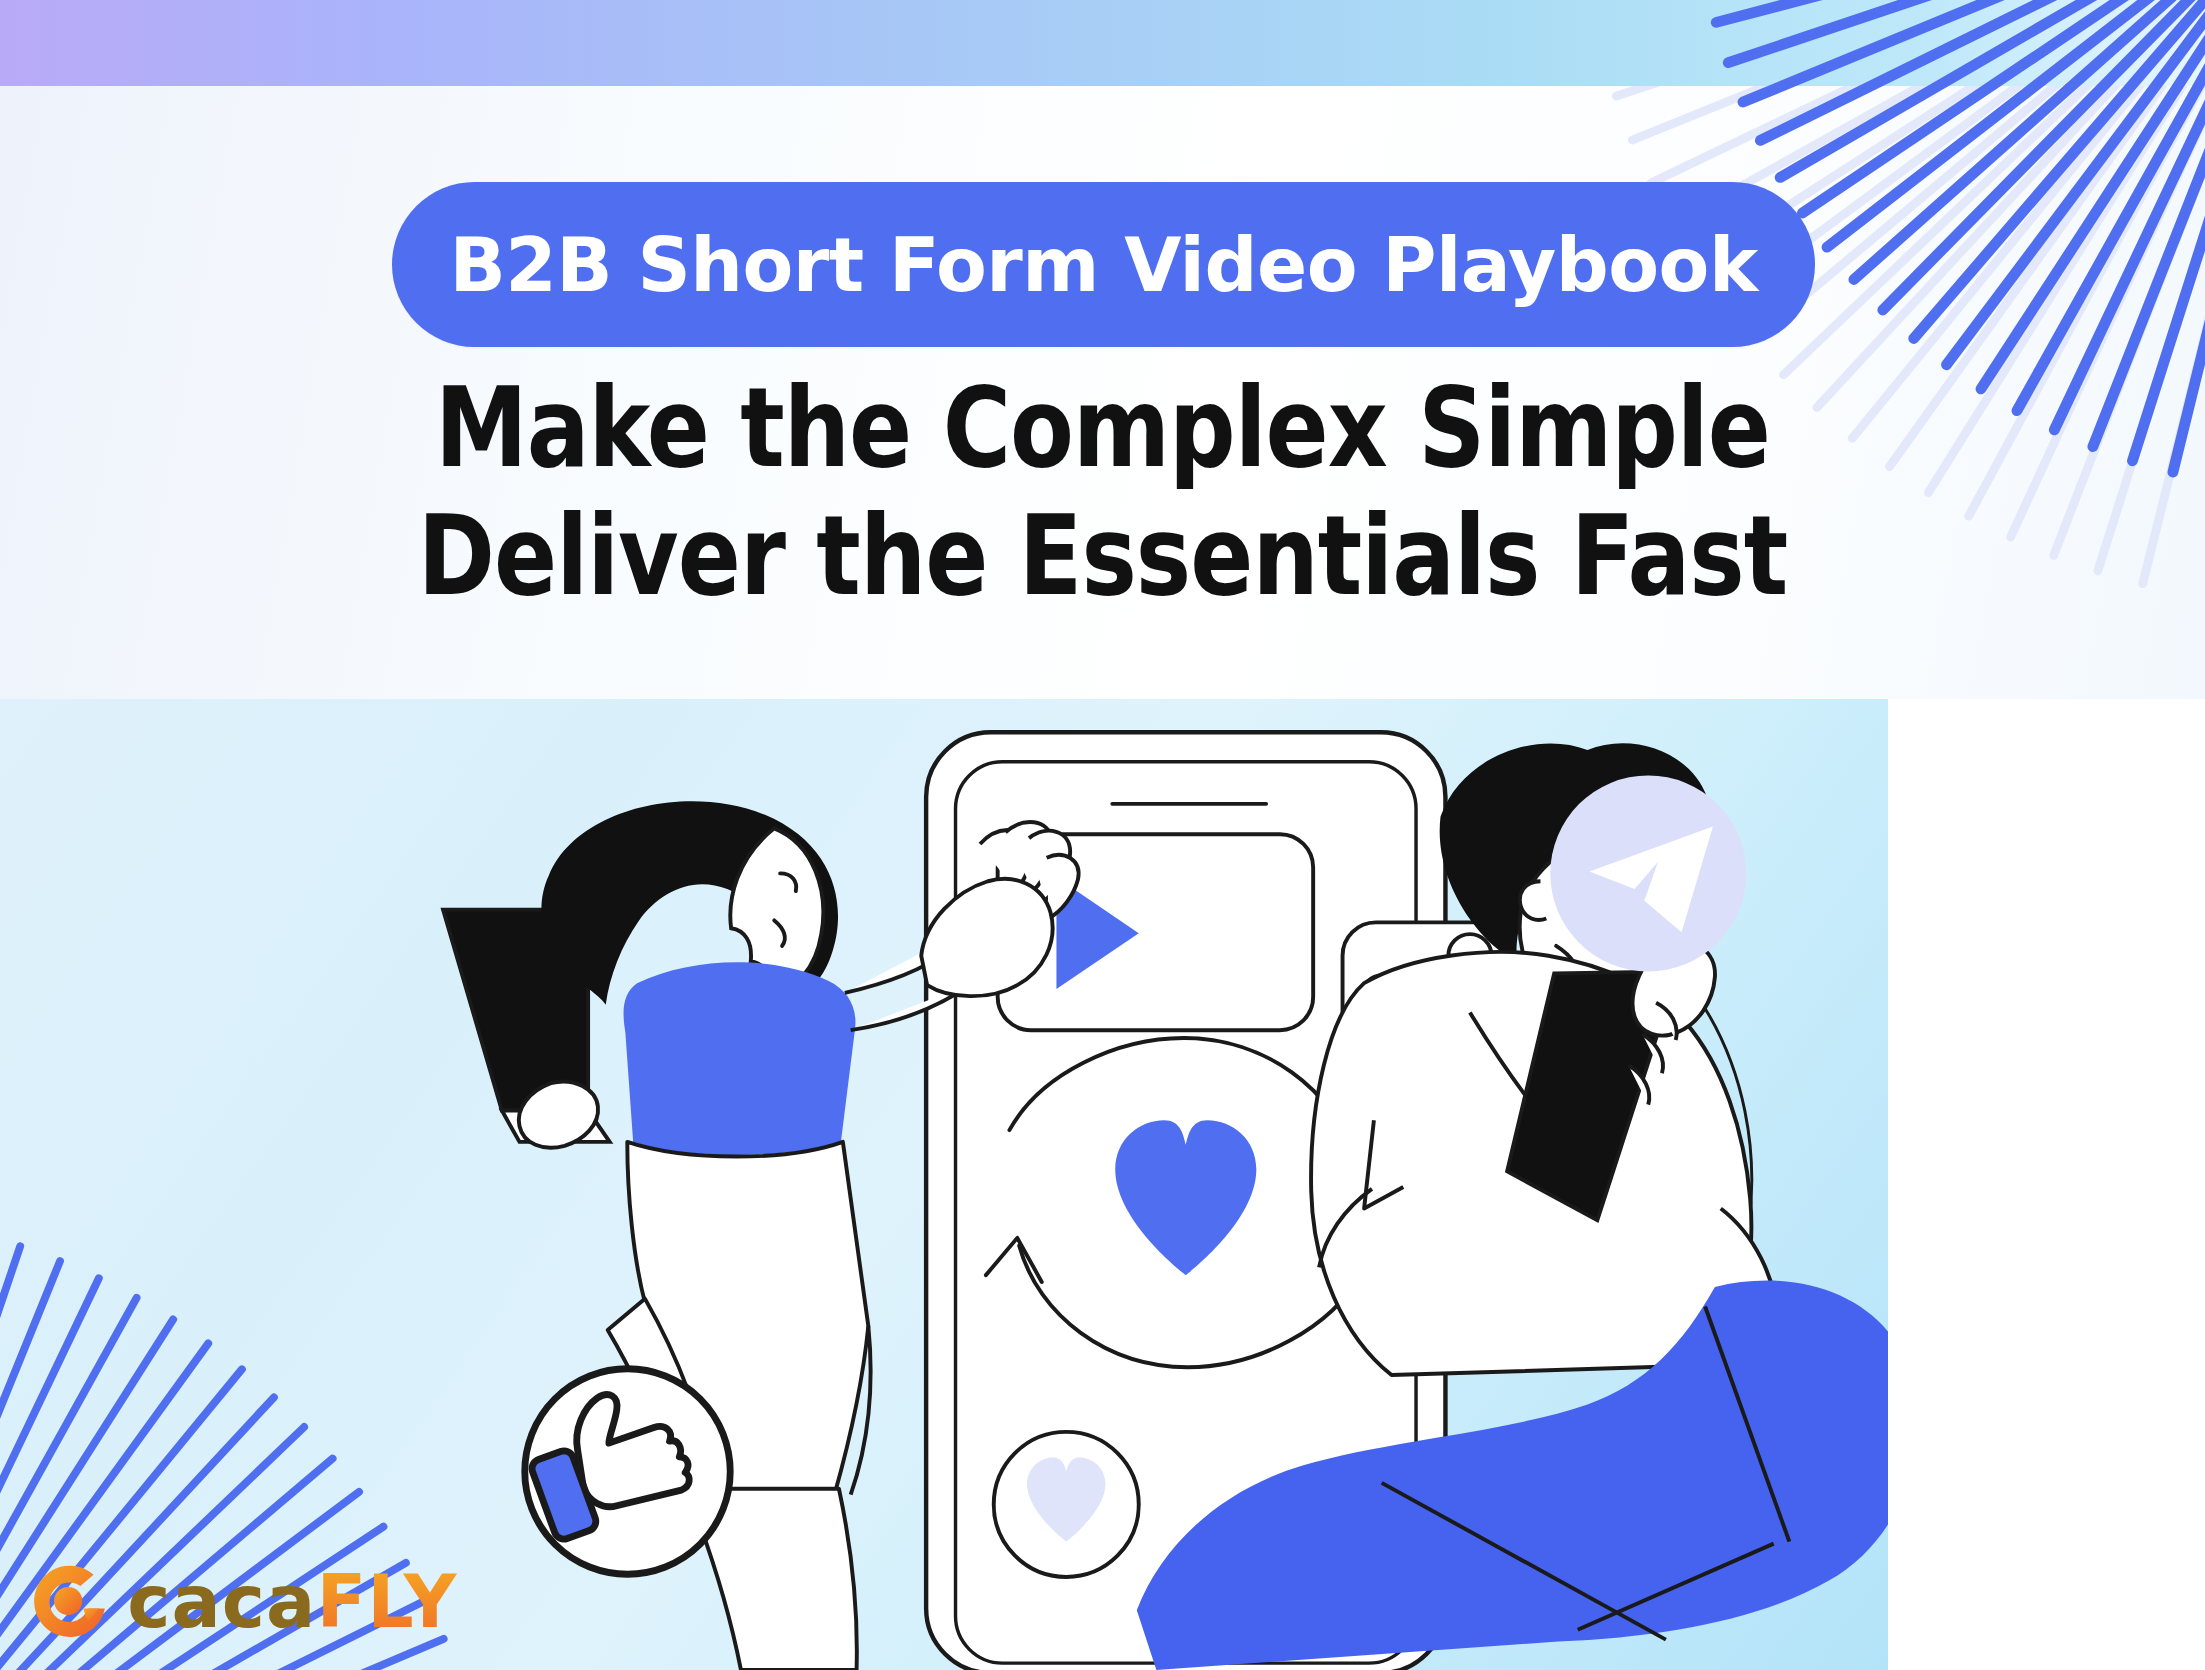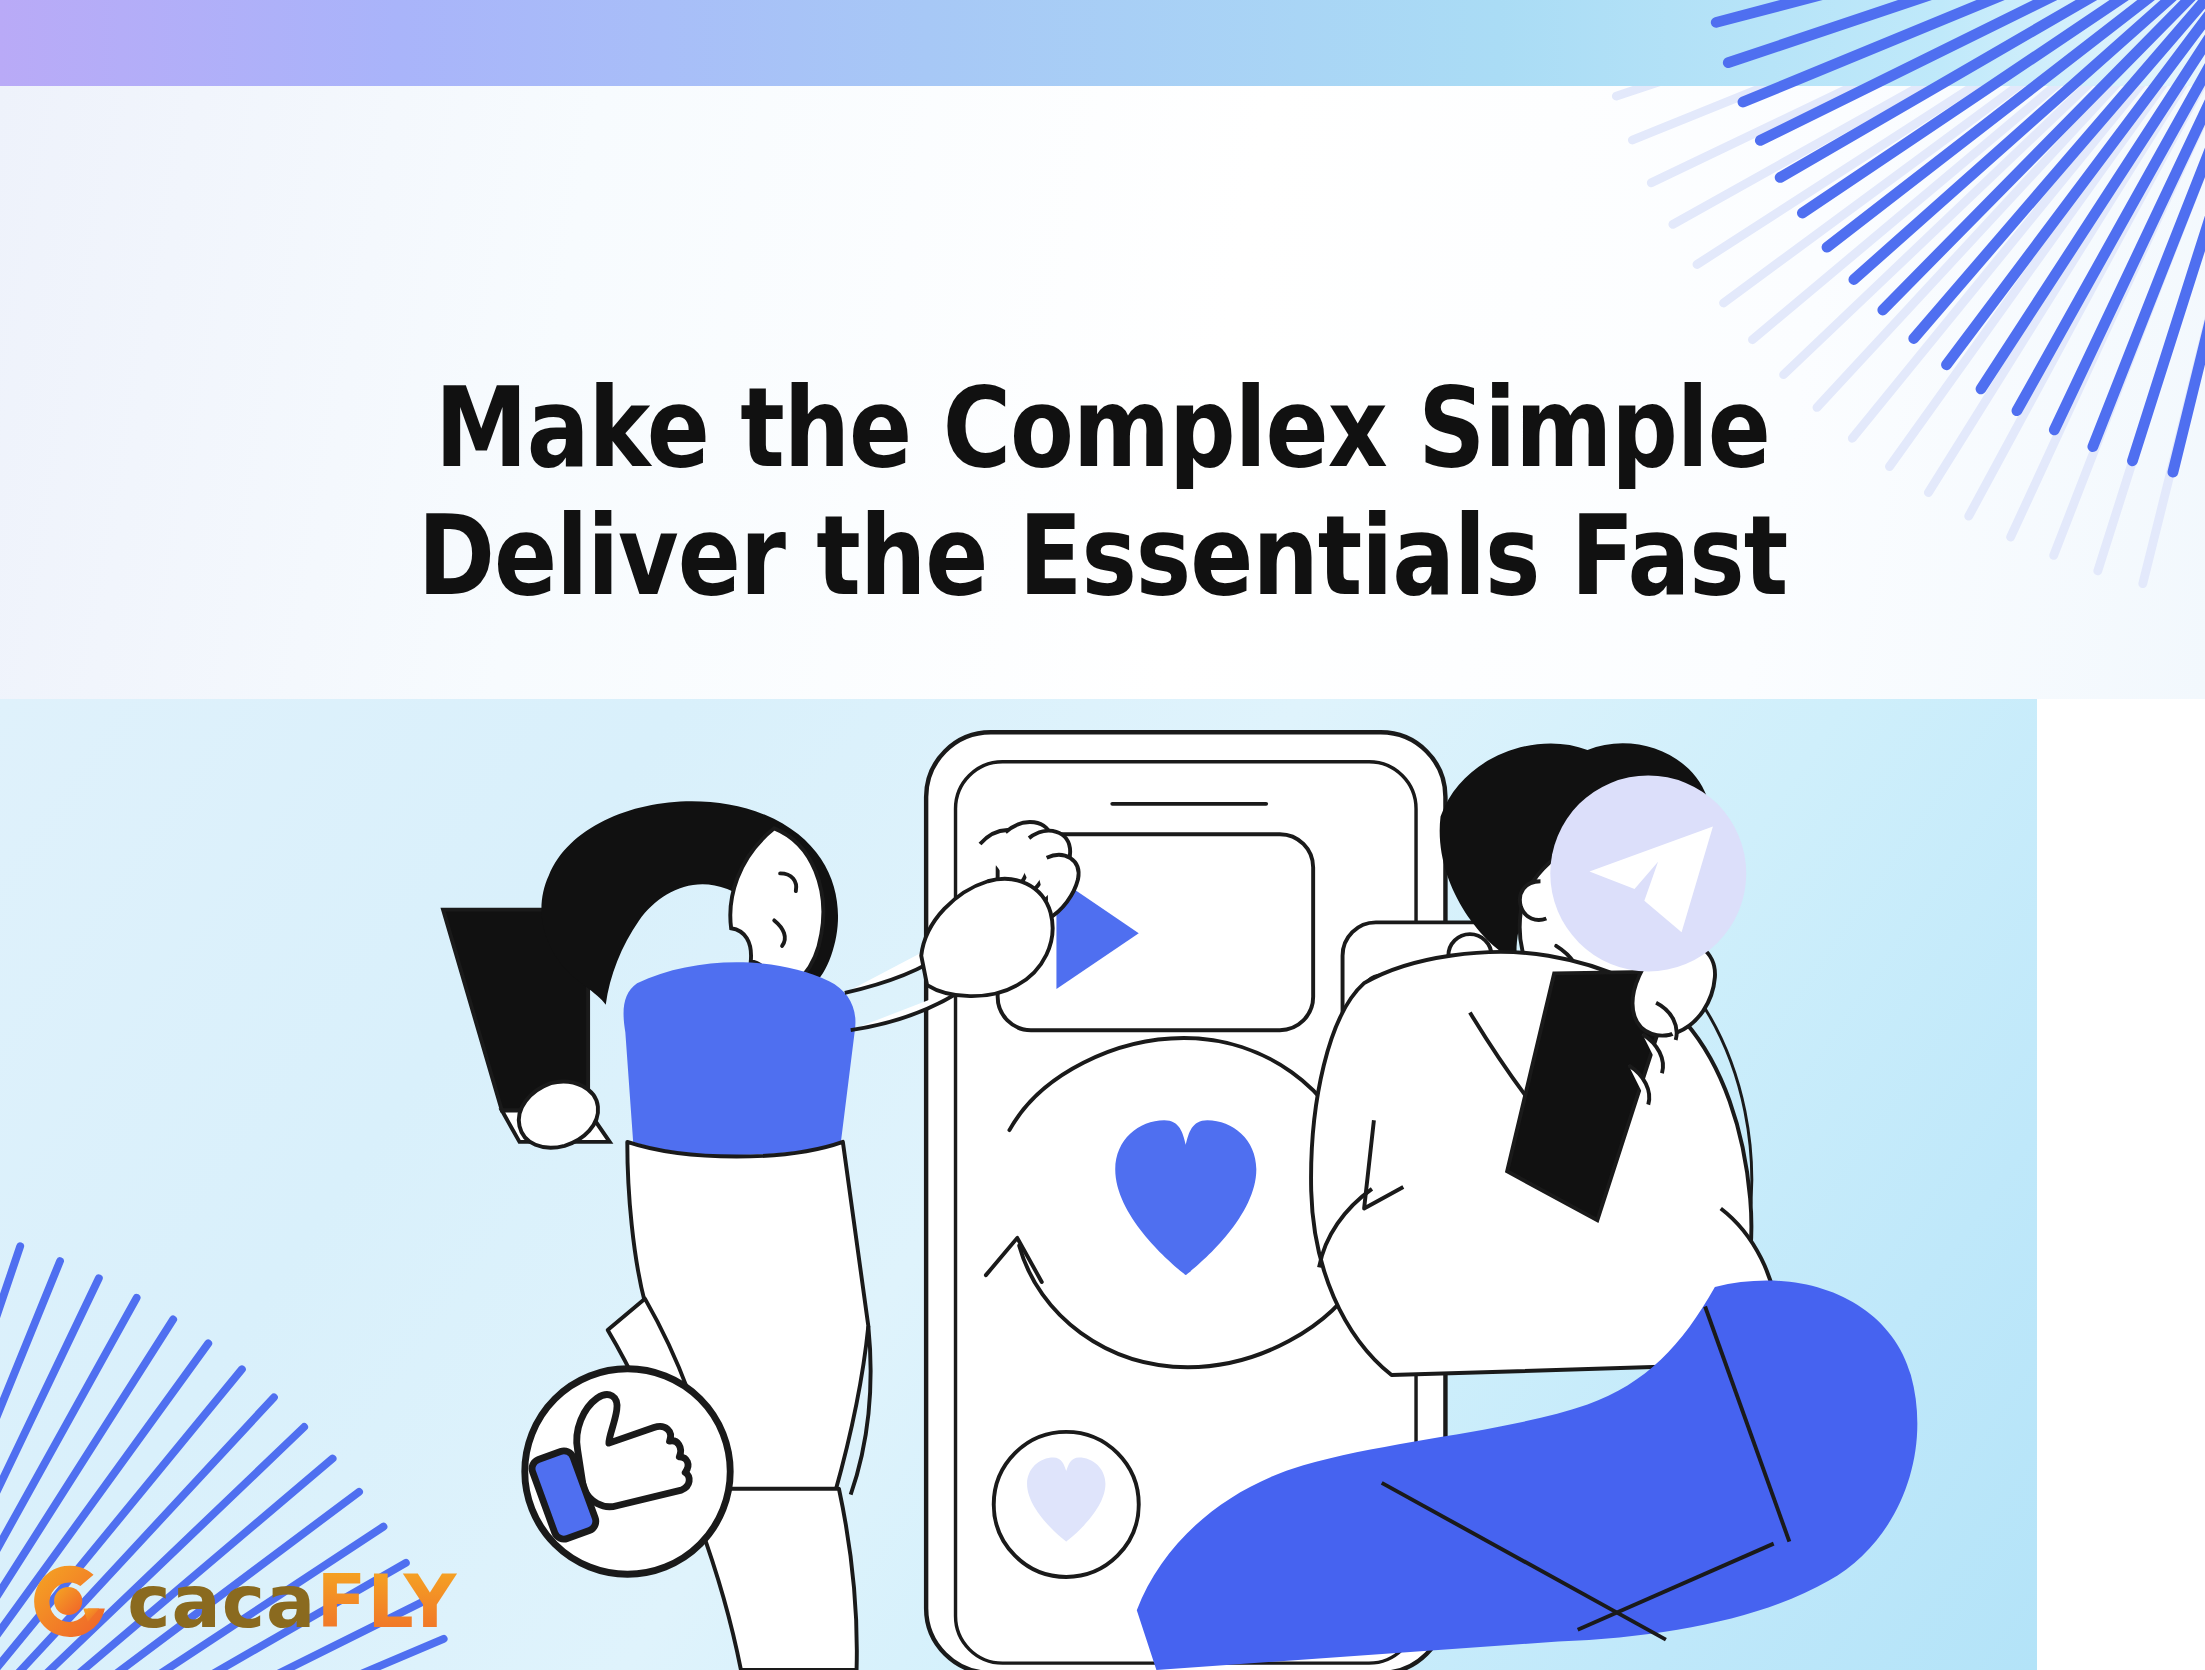--- a/index.html
+++ b/index.html
@@ -18,21 +18,21 @@
 
   
   .header-area{
     position:absolute;left:0;top:86px;width:2205px;height:613px;
     background:linear-gradient(100deg,#eef2fb 0%,#f7fbfe 26%,#ffffff 55%,#fbfdff 80%,#f2f8fd 100%);
     overflow:hidden;
   }
 
   
   .illus-area{
-    position:absolute;left:0;top:699px;width:2037px;height:971px;
+    position:absolute;left:0;top:699px;width:1888px;height:971px;
     background:linear-gradient(125deg,#dff1fb 0%,#d9f0fb 25%,#dff3fc 48%,#cfeffb 68%,#bfe8fa 86%,#b3e3f8 100%);
     overflow:hidden;
   }
 
   
   .rays{position:absolute;pointer-events:none;}
 
   #rays-topright{right:-118px;top:-137px;width:745px;height:745px;}
   #rays-bottomleft{left:-206px;bottom:-245px;width:804px;height:804px;}
 
@@ -153,20 +153,23 @@
         <line x1="571.4" y1="23.3" x2="124.8" y2="78.4" stroke="#4f6ff0" stroke-width="11"></line>
         <line x1="570.3" y1="10.6" x2="121.0" y2="35.7" stroke="#4f6ff0" stroke-width="11"></line>
         <line x1="570.0" y1="-2.1" x2="120.0" y2="-7.1" stroke="#4f6ff0" stroke-width="11"></line>
         <line x1="570.6" y1="-14.8" x2="122.0" y2="-50.0" stroke="#4f6ff0" stroke-width="11"></line>
         <line x1="572.0" y1="-27.5" x2="126.7" y2="-92.6" stroke="#4f6ff0" stroke-width="11"></line>
         <line x1="574.3" y1="-40.0" x2="134.4" y2="-134.8" stroke="#4f6ff0" stroke-width="11"></line>
         <line x1="577.4" y1="-52.4" x2="144.8" y2="-176.4" stroke="#4f6ff0" stroke-width="11"></line>
       </g>
   </svg>
 
+  <div class="badge">
+    <span class="badge-text">B2B Short Form Video Playbook</span>
+  </div>
 
   <div class="headline">
     <span class="hl-line">Make the Complex Simple</span>
     <span class="hl-line">Deliver the Essentials Fast</span>
   </div>
 
   <div class="illus-area">
 
     <svg id="illus-svg" viewBox="0 0 2250 991">
       <defs>

